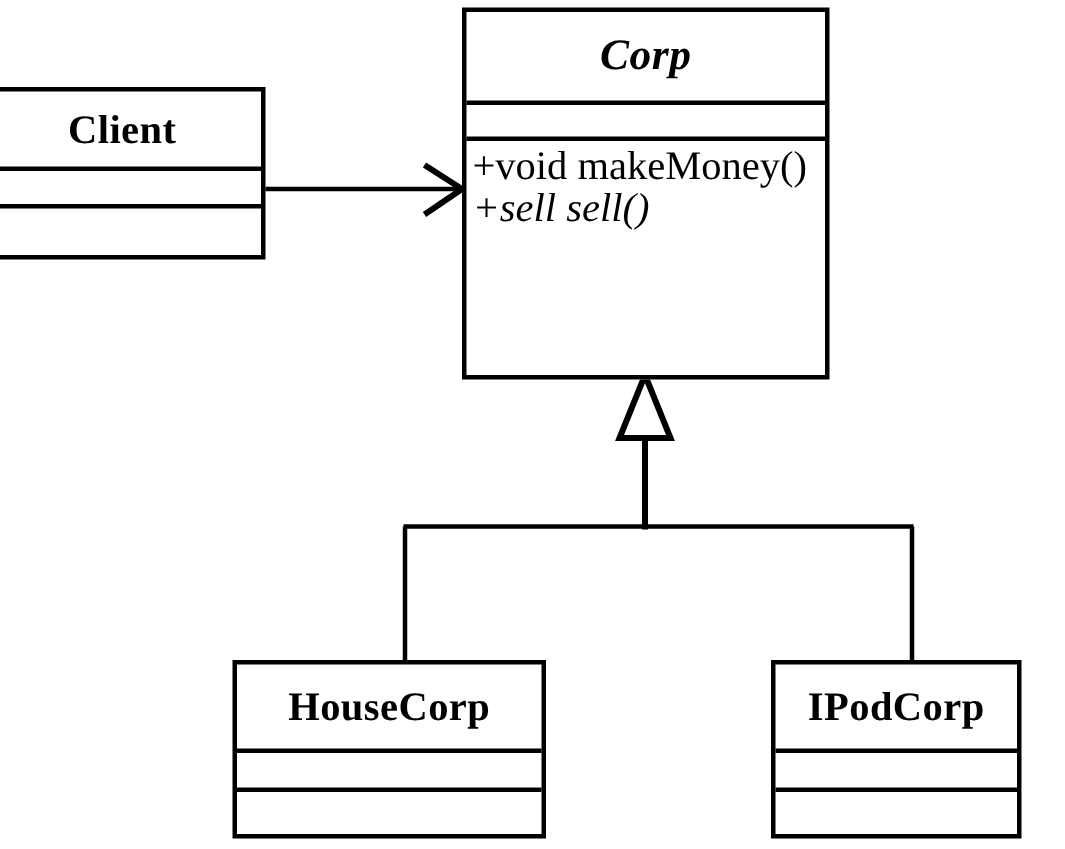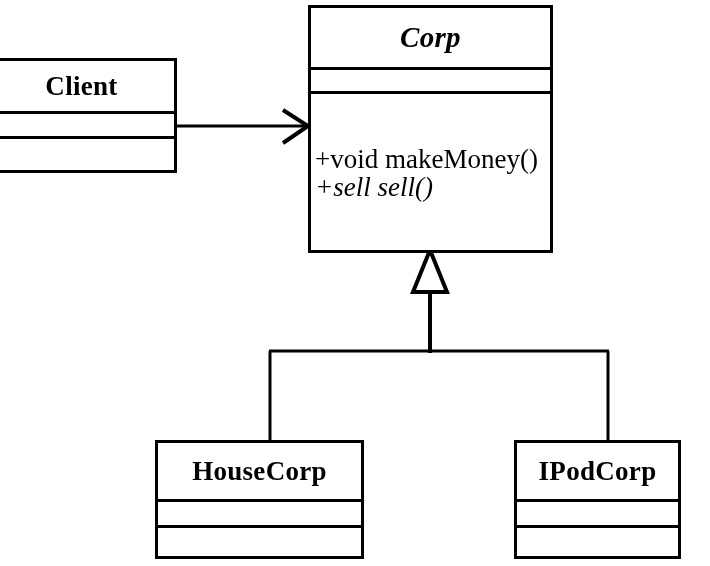--- a/index.html
+++ b/index.html
@@ -44,21 +44,21 @@
   .uml-attrs {
     box-sizing: border-box;
     border-bottom: 3px solid #000000;
   }
   .uml-ops {
     box-sizing: border-box;
     flex: 1 1 auto;
     padding: 1px 0 0 4px;
     display: flex;
     flex-direction: column;
-    justify-content: center;
+    justify-content: flex-start;
   }
   .op {
     color: #000000;
     white-space: nowrap;
     line-height: 1.02;
   }
   .op.abstract {
     font-style: italic;
   }
   .name-bold { font-weight: bold; }

